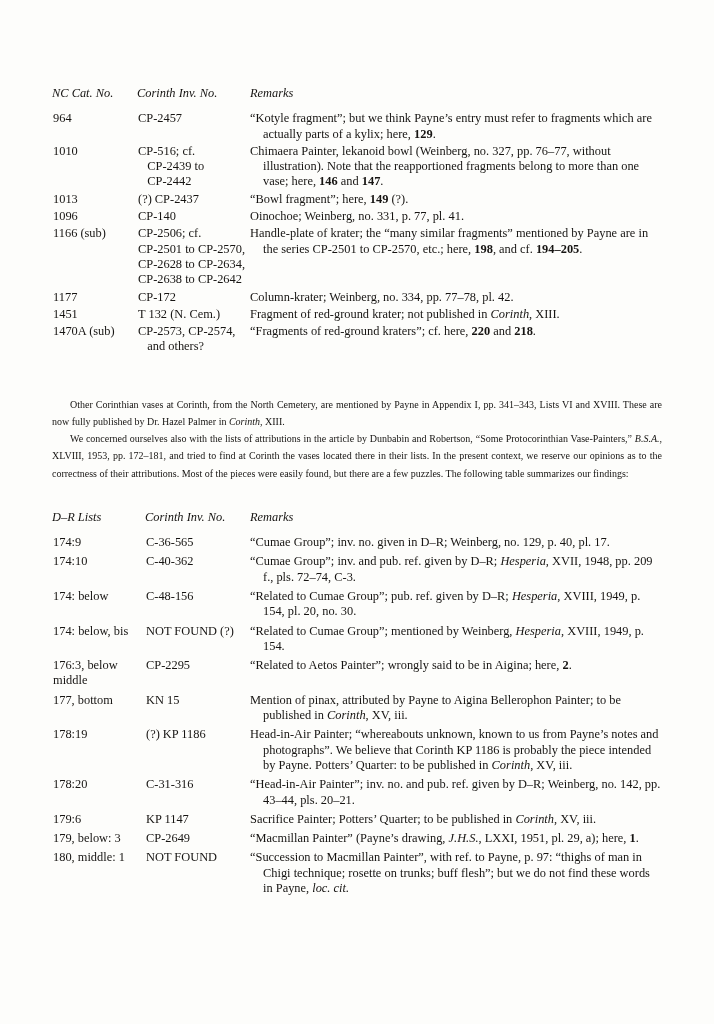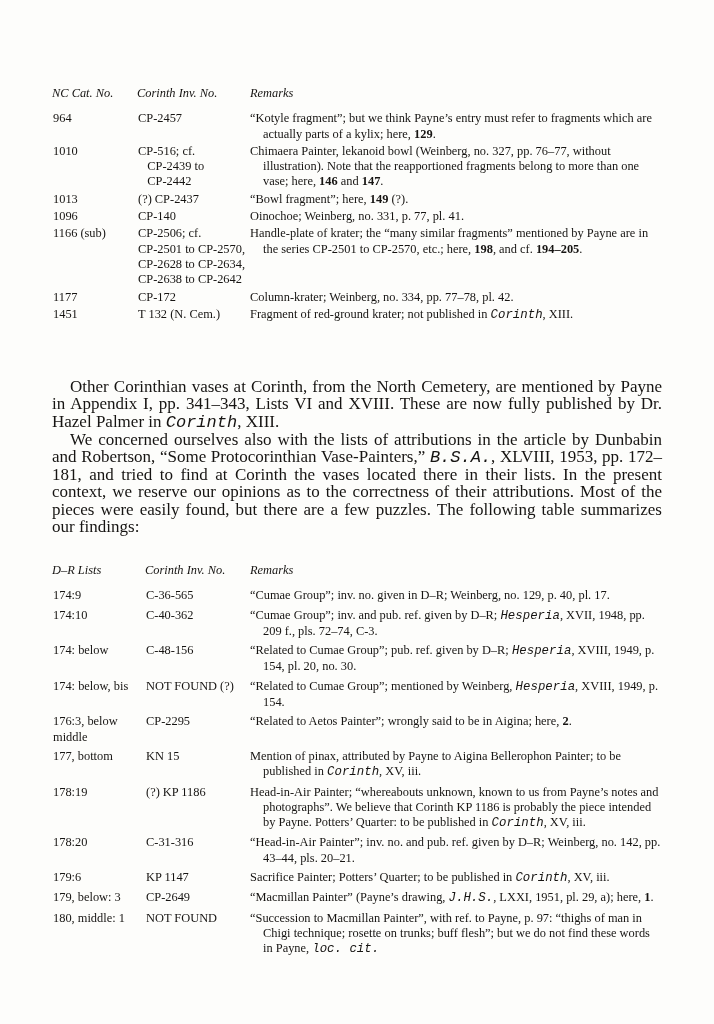--- a/index.html
+++ b/index.html
@@ -42,29 +42,29 @@
   .table1 td { padding-bottom: 1px; }
   .table2 td { padding-bottom: 3px; }
   col.w1a { width: 85px; }
   col.w2a { width: 113px; }
   col.w1b { width: 93px; }
   col.w2b { width: 105px; }
   td.pre { white-space: pre-wrap; }
   td.remarks { padding-left: 13px; text-indent: -13px; }
 
   .paragraphs {
-    margin: 54px 0 28px 0;
-    font-size: 17px;
+    margin: 40px 0 28px 0;
+    font-size: 10px;
     line-height: 17.2px;
     text-align: justify;
   }
   .paragraphs p { margin: 0; text-indent: 18px; }
 
   b { font-weight: bold; }
-  i { font-style: italic; font-family: Liberation Mono, monospace; }
+  i { font-style: italic; }
 </style>
 </head>
 <body>
 
 <div class="page">
 
 
   <table class="doc-table table1">
     <colgroup>
         <col class="w1a">
@@ -112,20 +112,26 @@
         <tr>
           <td class="pre">1177</td>
           <td class="pre">CP-172</td>
           <td class="remarks">Column-krater; Weinberg, no. 334, pp. 77–78, pl. 42.</td>
         </tr>
         <tr>
           <td class="pre">1451</td>
           <td class="pre">T 132 (N. Cem.)</td>
           <td class="remarks">Fragment of red-ground krater; not published in <i>Corinth</i>, XIII.</td>
         </tr>
+        <tr>
+          <td class="pre">1470A (sub)</td>
+          <td class="pre">CP-2573, CP-2574,
+   and others?</td>
+          <td class="remarks">“Fragments of red-ground kraters”; cf. here, <b>220</b> and <b>218</b>.</td>
+        </tr>
       </tbody>
   </table>
 
   <div class="paragraphs">
     <p>Other Corinthian vases at Corinth, from the North Cemetery, are mentioned by Payne in Appendix I, pp. 341–343, Lists VI and XVIII. These are now fully published by Dr. Hazel Palmer in <i>Corinth</i>, XIII.</p>
     <p>We concerned ourselves also with the lists of attributions in the article by Dunbabin and Robertson, “Some Protocorinthian Vase-Painters,” <i>B.S.A.</i>, XLVIII, 1953, pp. 172–181, and tried to find at Corinth the vases located there in their lists. In the present context, we reserve our opinions as to the correctness of their attributions. Most of the pieces were easily found, but there are a few puzzles. The following table summarizes our findings:</p>
   </div>
 
   <table class="doc-table table2">
     <colgroup>

